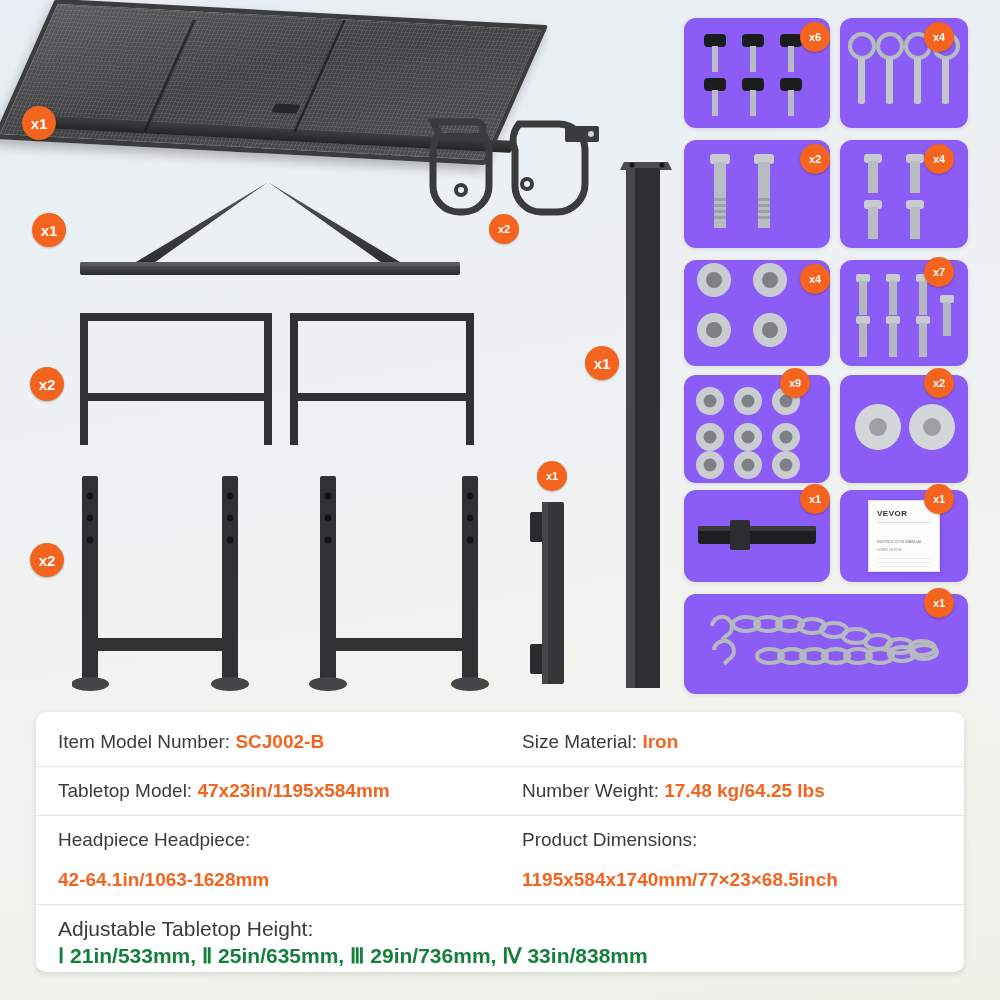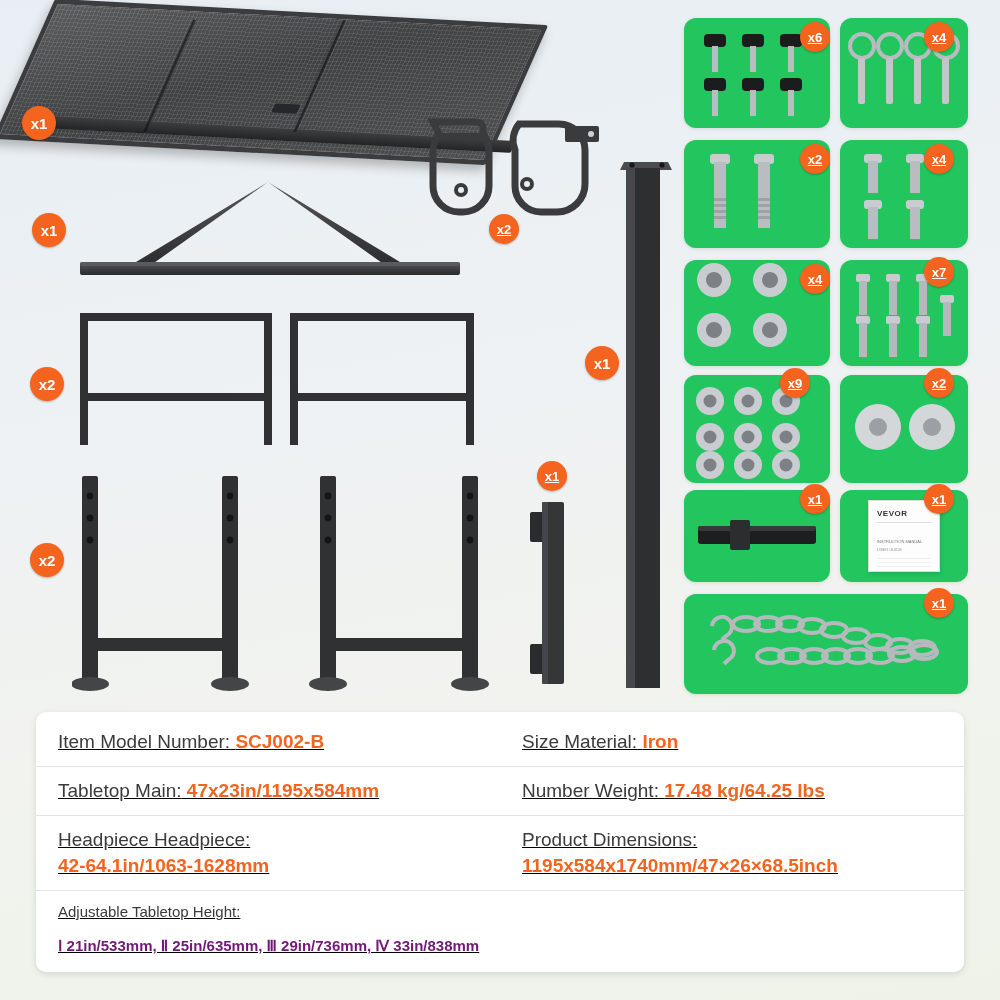--- a/index.html
+++ b/index.html
@@ -17,26 +17,26 @@
   .qty {
     position:absolute;
     background:#f4641e; color:#fff;
     border-radius:50%;
     display:flex; align-items:center; justify-content:center;
     font-size:15px; font-weight:700;
     width:34px; height:34px;
     box-shadow:0 1px 2px rgba(0,0,0,.25);
     z-index:6;
   }
-  .qty.sm { width:30px; height:30px; font-size:13px;text-decoration:underline; }
+  .qty.sm { width:30px; height:30px; font-size:11px; }
 
   
   .card {
     position:absolute;
-    background:#22c55e;
+    background:#8b5cf6;
     border-radius:12px;
     box-shadow:0 1px 4px rgba(0,0,0,.10);
   }
 
   
   .tabletop { position:absolute; left:18px; top:12px; width:505px; height:140px; }
   .tt-face {
     position:absolute; inset:0;
     background:
       repeating-linear-gradient(90deg, rgba(255,255,255,.10) 0 1px, rgba(0,0,0,0) 1px 4px),
@@ -57,31 +57,30 @@
 
   
   .aframe { position:absolute; left:70px; top:178px; width:400px; height:105px; }
 
   
   .spec {
     position:absolute; left:36px; top:712px; width:928px; height:260px;
     background:#fff; border-radius:10px;
     box-shadow:0 2px 6px rgba(0,0,0,.12);
     padding:6px 0 0 0;
-    text-decoration:underline;
   }
   .spec-row { display:flex; border-bottom:1px solid #e3e3e3; }
   .spec-row:last-child { border-bottom:none; }
   .spec-cell { padding:13px 22px; font-size:19px; color:#3b3b3b; flex:1; }
   .spec-cell.half { width:50%; flex:0 0 50%; }
   .spec-cell .val { color:#f4641e; font-weight:700; }
   .spec-cell .lbl { color:#3b3b3b; }
-  .two-line .val { display:block; margin-top:4px; }
-  .height-row { padding:12px 22px 16px 22px; font-size:15px; color:#3b3b3b; }
-  .height-row .vals { margin-top:17px; color:#701a75; font-weight:700; display:block; }
+  .two-line .val { display:block; margin-top:18px; }
+  .height-row { padding:12px 22px 16px 22px; font-size:21px; color:#3b3b3b; }
+  .height-row .vals { margin-top:3px; color:#15803d; font-weight:700; display:block; }
 </style>
 </head>
 <body>
 
 <div class="parts">
 
   <div class="tabletop">
     <div class="tt-face"></div>
     <div class="tt-edge"></div>
     <div class="tt-seam" style="left:150px; top:8px; width:3px; height:112px;"></div>
@@ -461,37 +460,37 @@
       <span class="val">SCJ002-B</span>
     </div>
     <div class="spec-cell half">
       <span class="lbl">Size Material:</span>
       <span class="val">Iron</span>
     </div>
   </div>
 
   <div class="spec-row">
     <div class="spec-cell half">
-      <span class="lbl">Tabletop Main:</span>
+      <span class="lbl">Tabletop Model:</span>
       <span class="val">47x23in/1195x584mm</span>
     </div>
     <div class="spec-cell half">
       <span class="lbl">Number Weight:</span>
       <span class="val">17.48 kg/64.25 lbs</span>
     </div>
   </div>
 
   <div class="spec-row">
     <div class="spec-cell half two-line">
       <span class="lbl">Headpiece Headpiece:</span>
       <span class="val">42-64.1in/1063-1628mm</span>
     </div>
     <div class="spec-cell half two-line">
       <span class="lbl">Product Dimensions:</span>
-      <span class="val">1195x584x1740mm/47×26×68.5inch</span>
+      <span class="val">1195x584x1740mm/77×23×68.5inch</span>
     </div>
   </div>
 
   <div class="spec-row">
     <div class="height-row" style="width:100%;">
       <span class="lbl">Adjustable Tabletop Height:</span>
       <span class="vals">Ⅰ 21in/533mm,  Ⅱ 25in/635mm, Ⅲ 29in/736mm, Ⅳ 33in/838mm</span>
     </div>
   </div>
 

